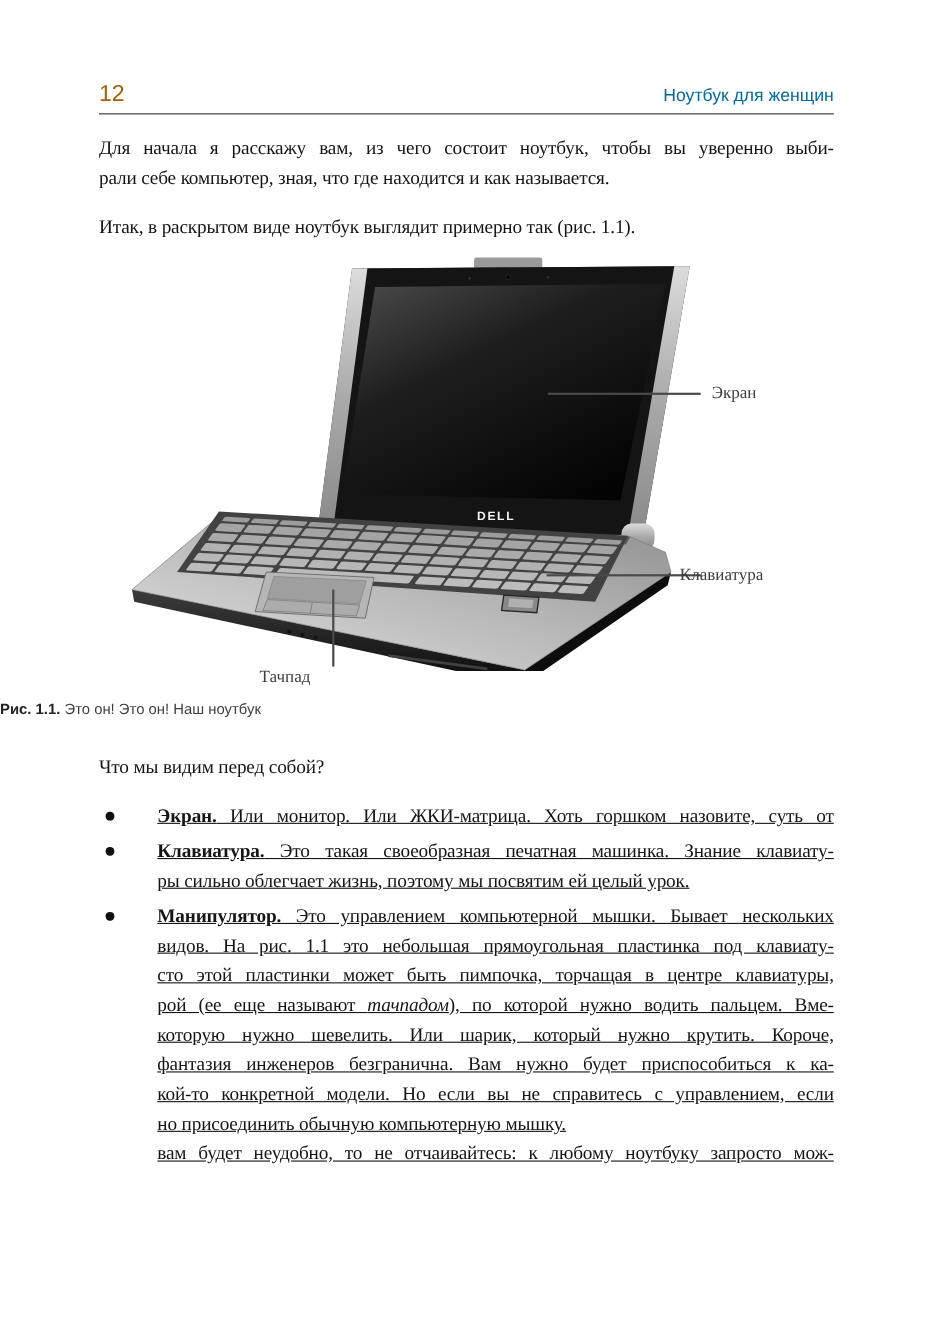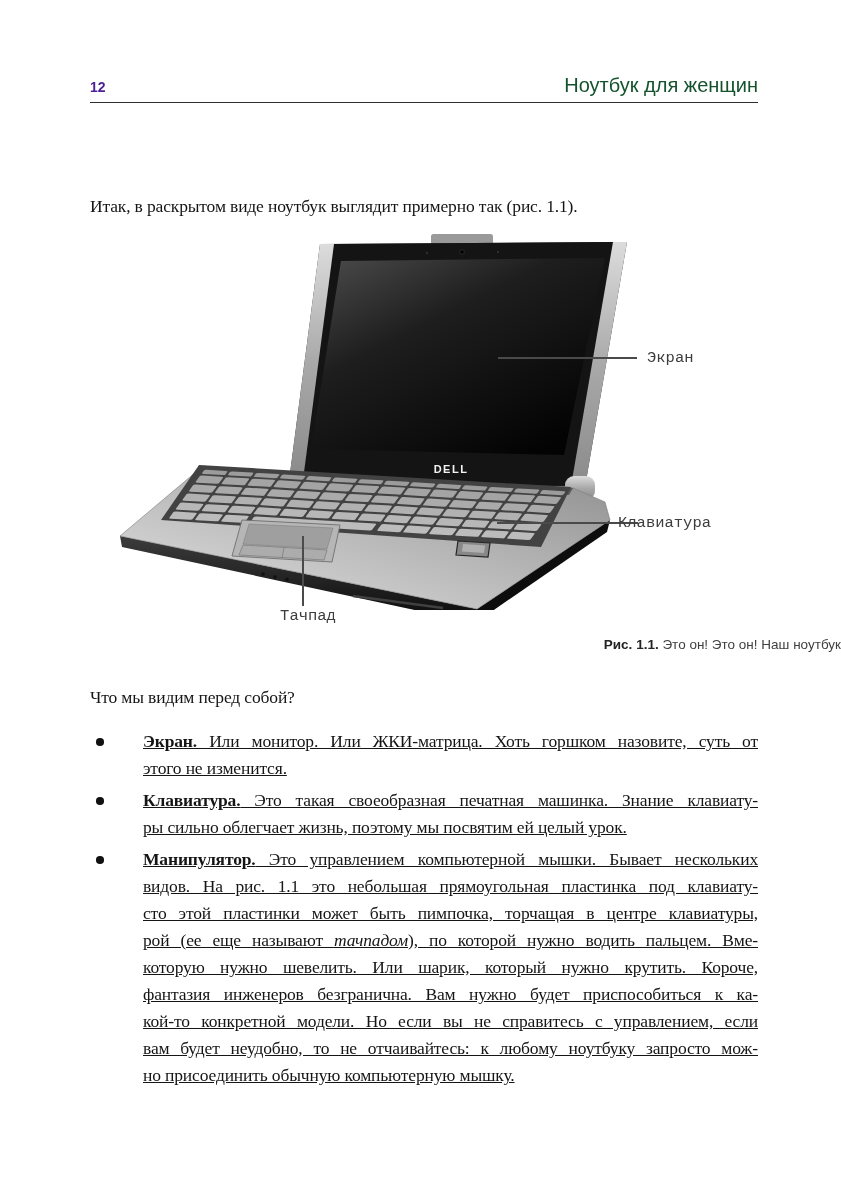--- a/index.html
+++ b/index.html
@@ -3,64 +3,68 @@
 <meta charset="utf-8">
 <style>
   html,body{margin:0;padding:0;background:#e8e8e8;}
   .page{position:relative;width:841px;height:1200px;background:#ffffff;margin:0 auto;overflow:hidden;
         font-family:"Liberation Serif",serif;color:#151515;}
   .abs{position:absolute;}
 
   
   .pg-header{left:90px;top:74px;width:668px;display:flex;justify-content:space-between;align-items:baseline;
              border-bottom:1.5px solid #2e2e2e;padding-bottom:5px;font-family:"Liberation Sans",sans-serif;}
-  .pg-num{font-size:14px;font-weight:bold;color:#4c1d95;}
-  .pg-title{font-size:20px;color:#14532d;}
+  .pg-num{font-size:21px;font-weight:normal;color:#a16207;}
+  .pg-title{font-size:16px;color:#0369a1;}
 
   
   .bodytext{font-size:17.5px;line-height:27px;letter-spacing:-0.15px;}
   .tline{text-align:justify;text-align-last:justify;}
   .tline.tlast{text-align-last:left;}
   .b{font-weight:bold;}
   .it{font-style:italic;}
 
   .para1{left:90px;top:121px;width:668px;}
   .para2{left:90px;top:193px;width:668px;}
   .question{left:90px;top:684px;width:668px;}
 
   
   .laptop-svg{left:113px;top:230px;}
   .callout{background:#4a4a4a;z-index:5;}
-  .fig-label{font-family:Liberation Mono, monospace;font-size:15.5px;color:#3d3d3d;z-index:6;}
+  .fig-label{font-family:Liberation Serif, serif;font-size:15.5px;color:#3d3d3d;z-index:6;}
   .line-screen{left:498px;top:357px;width:139px;height:1.5px;}
   .line-keyboard{left:497px;top:522px;width:141px;height:1.5px;}
   .line-touchpad{left:302px;top:536px;width:1.5px;height:70px;}
   .label-screen{left:647px;top:349px;}
   .label-keyboard{left:618px;top:514px;}
-  .label-touchpad{left:258px;top:607px;width:100px;text-align:center;}
-  .caption{left:0;top:637px;width:841px;text-align:right;font-family:"Liberation Sans",sans-serif;
+  .label-touchpad{left:236px;top:607px;width:100px;text-align:left;}
+  .caption{left:0;top:637px;width:841px;text-align:left;font-family:"Liberation Sans",sans-serif;
            font-size:13.5px;color:#3f3f3f;}
   .caption .b{color:#232323;}
 
   
   .bullets{left:90px;top:728px;width:668px;}
   .bullet-item{position:relative;margin-bottom:5px;}
   .bullet-dot{position:absolute;left:6px;top:10px;width:7.5px;height:7.5px;border-radius:50%;background:#111;}
   .bullet-text{margin-left:53px;text-decoration:underline;}
 </style>
 </head>
 <body>
 
 <div class="page">
 
   <div class="abs pg-header">
     <span class="pg-num">12</span>
     <span class="pg-title">Ноутбук для женщин</span>
   </div>
 
+  <div class="abs para1 bodytext">
+      <div class="tline"><span>Для начала я расскажу вам, из чего состоит ноутбук, чтобы вы уверенно выби-</span></div>
+      <div class="tline tlast"><span>рали себе компьютер, зная, что где находится и как называется.</span></div>
+    </div>
   <div class="abs para2 bodytext">Итак, в раскрытом виде ноутбук выглядит примерно так (рис. 1.1).</div>
 
   <svg class="abs laptop-svg" width="530" height="380" viewBox="0 0 530 380">
     <defs>
       <linearGradient id="gScreen" x1="0" y1="0" x2="0.75" y2="1">
         <stop offset="0" stop-color="#4d4d4d"></stop>
           <stop offset="0.4" stop-color="#1e1e1e"></stop>
           <stop offset="1" stop-color="#030303"></stop>
       </linearGradient>
       <linearGradient id="gSilver" x1="0" y1="0" x2="0" y2="1">
@@ -228,39 +232,38 @@
     <span class="b">Рис. 1.1.</span><span> Это он! Это он! Наш ноутбук</span>
   </div>
 
   <div class="abs question bodytext">Что мы видим перед собой?</div>
 
   <div class="abs bullets bodytext">
     <div class="bullet-item">
       <span class="bullet-dot"></span>
       <div class="bullet-text">
           <div class="tline"><span class="b">Экран.</span><span> Или монитор. Или ЖКИ-матрица. Хоть горшком назовите, суть от</span></div>
-          <div class="tline tlast"><span>этого не изменится.</span></div>
         </div>
     </div>
     <div class="bullet-item">
       <span class="bullet-dot"></span>
       <div class="bullet-text">
           <div class="tline"><span class="b">Клавиатура.</span><span> Это такая своеобразная печатная машинка. Знание клавиату-</span></div>
           <div class="tline tlast"><span>ры сильно облегчает жизнь, поэтому мы посвятим ей целый урок.</span></div>
         </div>
     </div>
     <div class="bullet-item">
       <span class="bullet-dot"></span>
       <div class="bullet-text">
           <div class="tline"><span class="b">Манипулятор.</span><span> Это управлением компьютерной мышки. Бывает нескольких</span></div>
           <div class="tline"><span>видов. На рис. 1.1 это небольшая прямоугольная пластинка под клавиату-</span></div>
           <div class="tline"><span>сто этой пластинки может быть пимпочка, торчащая в центре клавиатуры,</span></div>
           <div class="tline"><span>рой (ее еще называют </span><span class="it">тачпадом</span><span>), по которой нужно водить пальцем. Вме-</span></div>
           <div class="tline"><span>которую нужно шевелить. Или шарик, который нужно крутить. Короче,</span></div>
           <div class="tline"><span>фантазия инженеров безгранична. Вам нужно будет приспособиться к ка-</span></div>
           <div class="tline"><span>кой-то конкретной модели. Но если вы не справитесь с управлением, если</span></div>
+          <div class="tline tlast"><span>но присоединить обычную компьютерную мышку.</span></div>
           <div class="tline"><span>вам будет неудобно, то не отчаивайтесь: к любому ноутбуку запросто мож-</span></div>
-          <div class="tline tlast"><span>но присоединить обычную компьютерную мышку.</span></div>
         </div>
     </div>
   </div>
 
 </div>
 
 </body></html>

